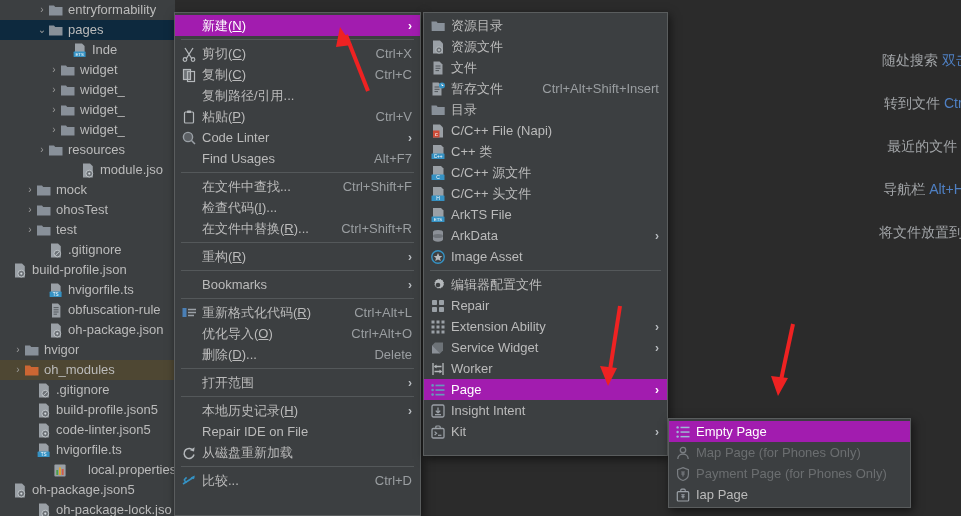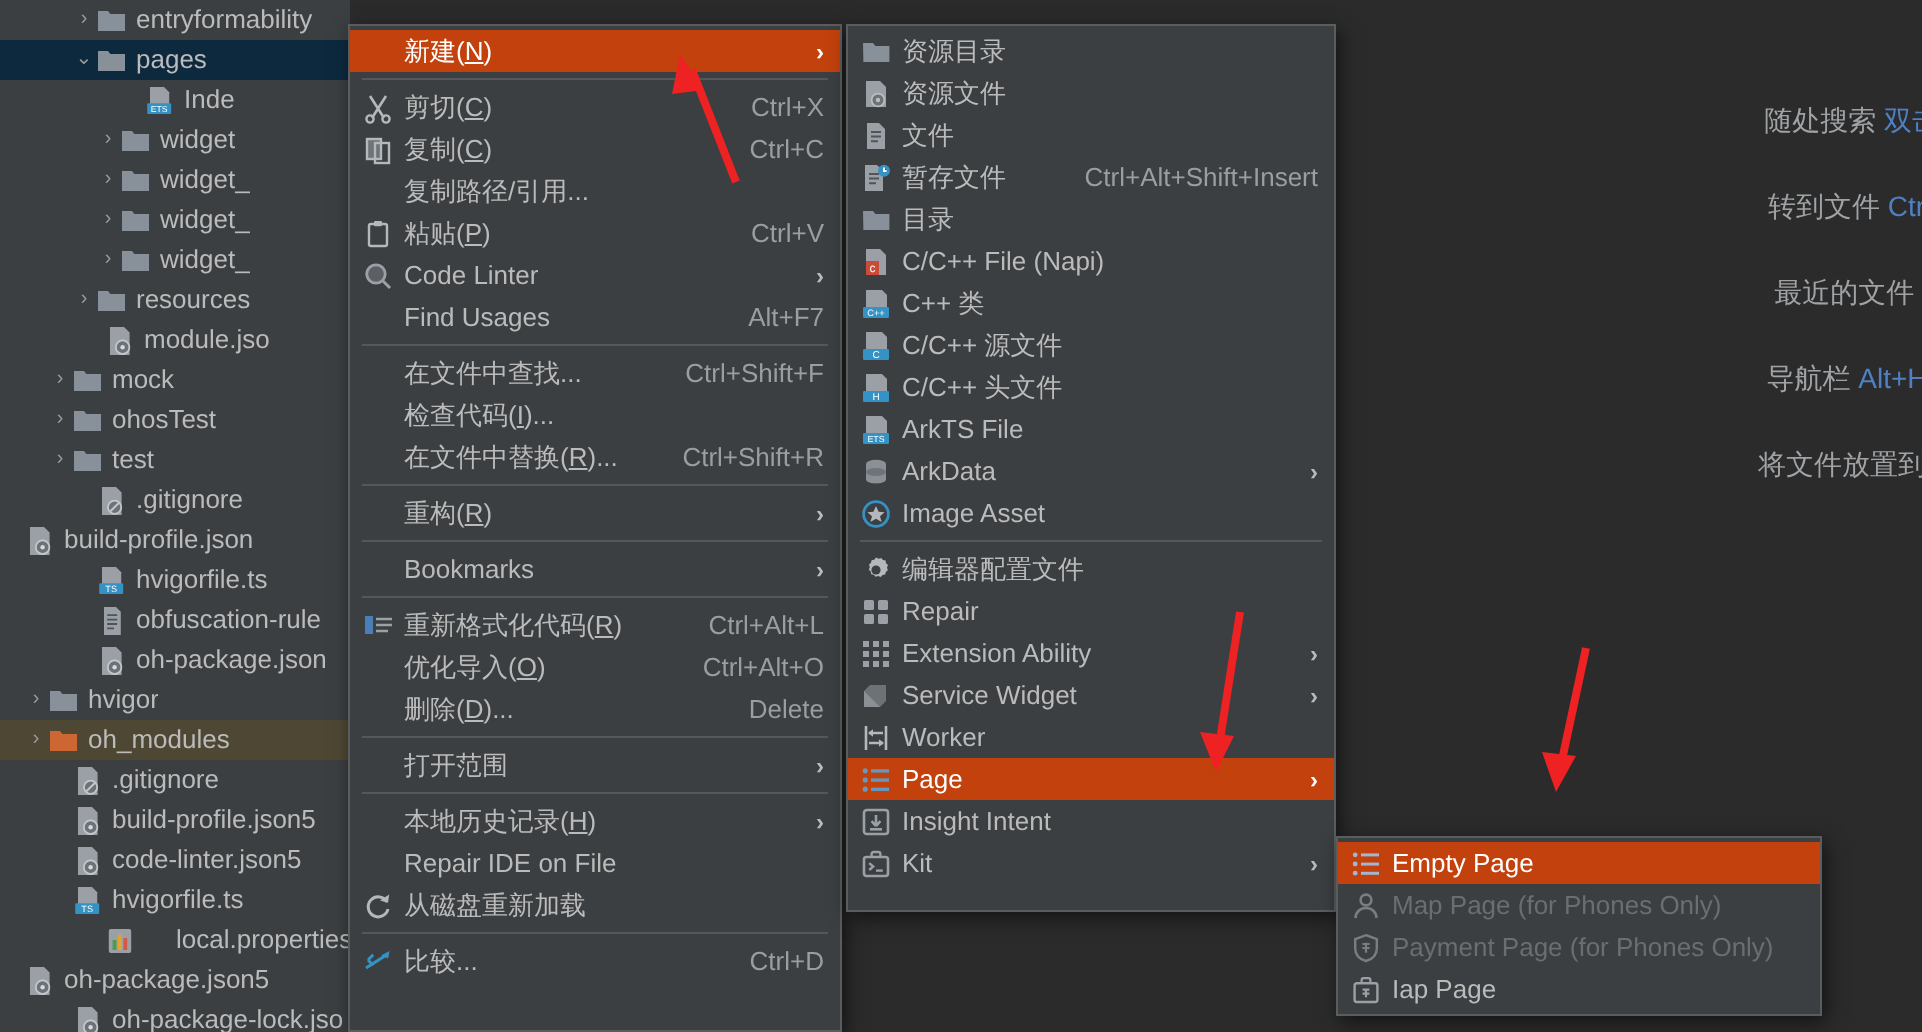--- a/index.html
+++ b/index.html
@@ -35,21 +35,21 @@
     position:absolute;background:#3c3f41;
     border:1px solid #5a5d5e;
     box-shadow:2px 3px 9px rgba(0,0,0,.55);
     padding:2px 0;box-sizing:border-box;
   }
   .mi{
     position:relative;display:flex;align-items:center;
     height:21px;padding:0 8px 0 6px;white-space:nowrap;
     color:#bbbbbb;font-size:13px;
   }
-  .mi.hl{background:#c2410c;color:#ffffff;}
+  .mi.hl{background:#a21caf;color:#ffffff;}
   .mi.disabled{color:#6b6e70;}
   .mi .mico{width:18px;flex:0 0 18px;height:16px;position:relative;margin-right:3px;}
   .mi .mtext{flex:1 1 auto;}
   .mi .macc{margin-left:22px;color:#9a9ea1;font-size:13px;}
   .mi .marr{margin-left:10px;color:#b8bcc0;font-size:12px;font-weight:bold;}
   .mi.hl .marr{color:#ffffff;}
   .msep{height:1px;background:#54585a;margin:3px 6px;}
   .uline{text-decoration:underline;}
 
   
@@ -122,21 +122,21 @@
           </svg></span>
         <span class="tlabel">widget_</span>
       </div>
       <div class="trow" style="padding-left: 36px;">
         <span class="twig">›</span>
         <span class="tico"><svg width="16" height="14" viewBox="0 0 16 14">
             <path d="M1 2.5h5l1.2 1.5h7.3v8.5H1z" fill="#889099"></path>
           </svg></span>
         <span class="tlabel">resources</span>
       </div>
-      <div class="trow" style="padding-left: 40px;">
+      <div class="trow" style="padding-left: 68px;">
         <span class="twig"></span>
         <span class="tico"><svg width="16" height="15" viewBox="0 0 16 15">
             <path d="M3 0.5h7l2.8 2.8V14.5H3z" fill="#9aa0a6"></path>
             <circle cx="9.3" cy="10.6" r="3.4" fill="#6d7277" stroke="#c3c8cc" stroke-width="0.9"></circle>
             <circle cx="9.3" cy="10.6" r="1.1" fill="#d5dade"></circle>
           </svg></span>
         <span class="tlabel">module.jso</span>
       </div>
       <div class="trow" style="padding-left: 24px;">
         <span class="twig">›</span>

